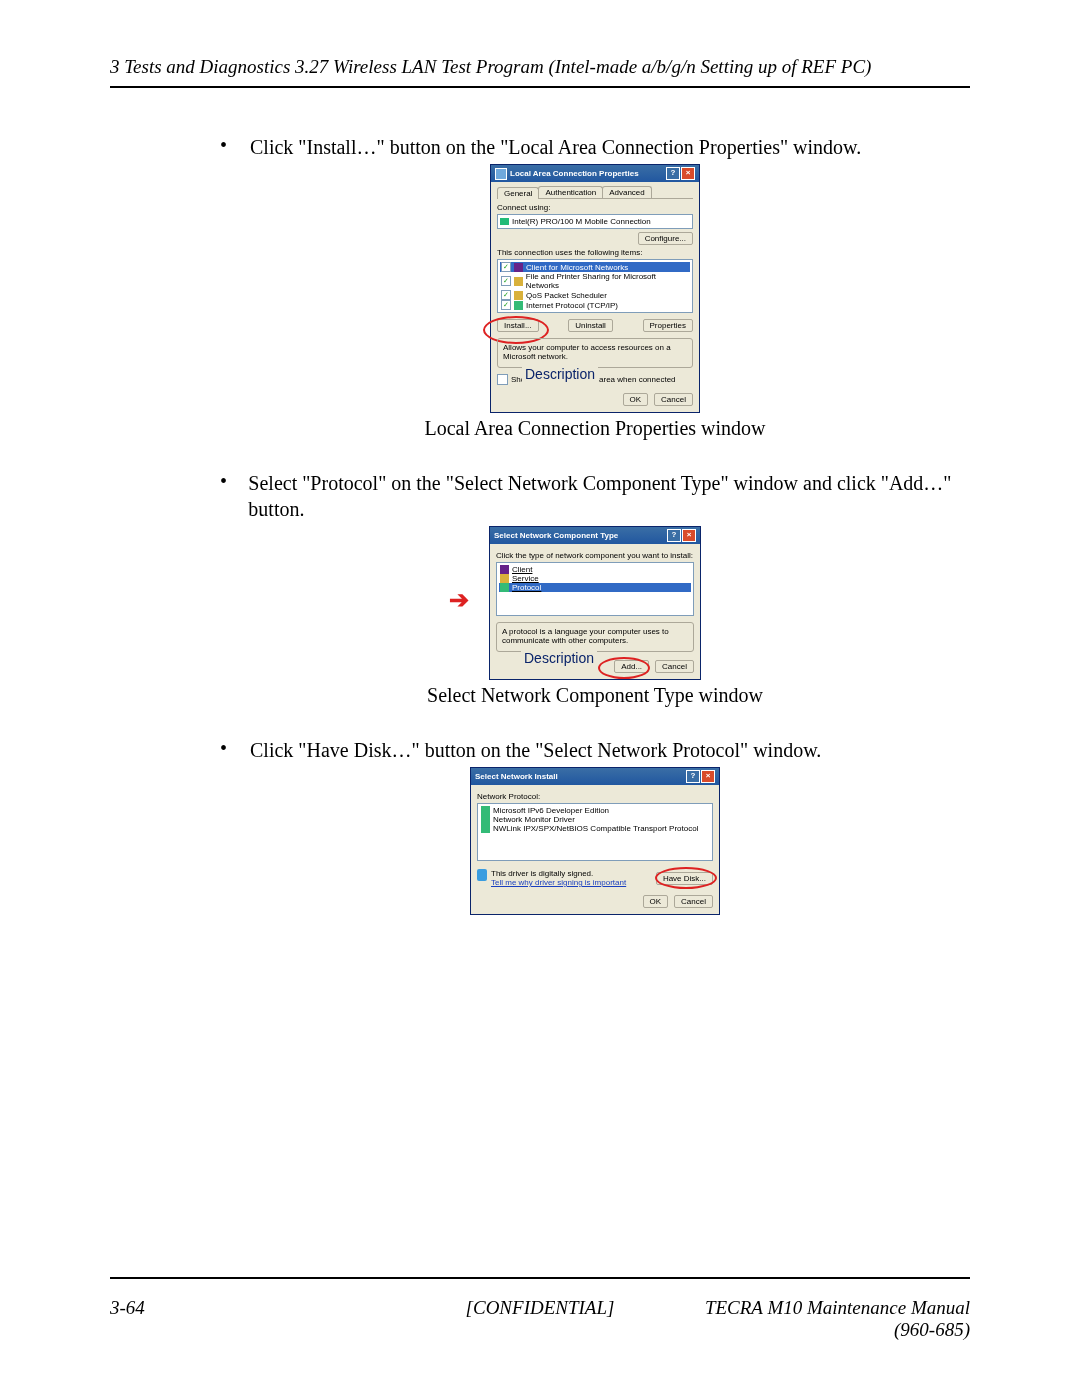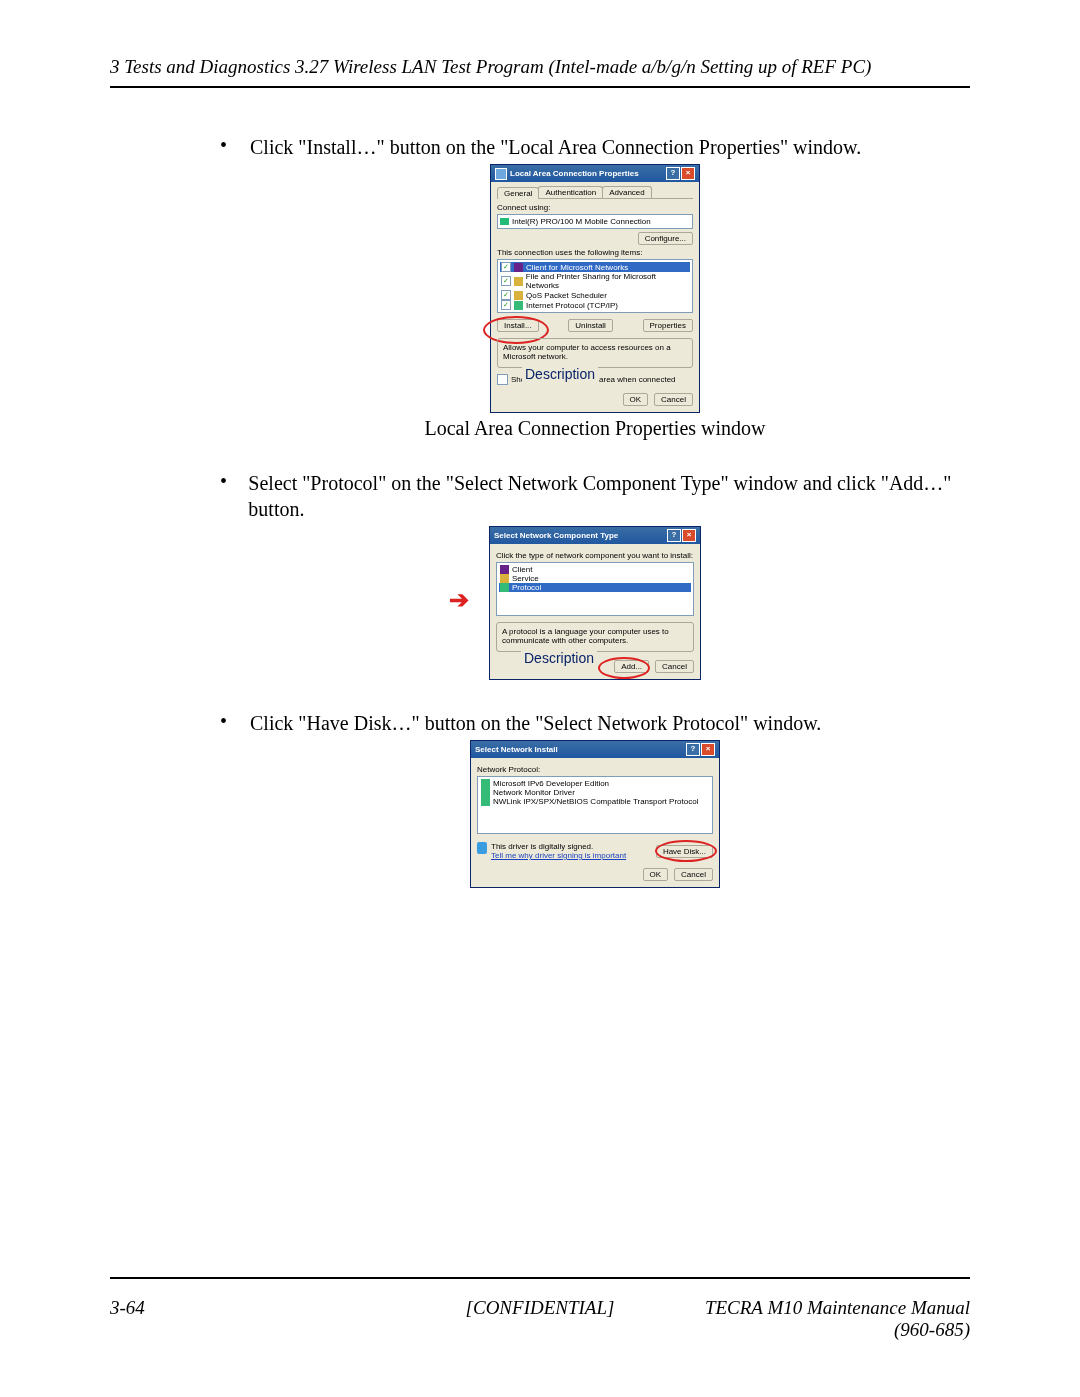--- a/index.html
+++ b/index.html
@@ -277,21 +277,21 @@
           <div class="tb-left">
             <span>Select Network Component Type</span>
           </div>
           <div class="tb-btns">
             <span class="tb-btn q">?</span>
             <span class="tb-btn">×</span>
           </div>
         </div>
         <div class="dlg-body">
           <div class="lbl">Click the type of network component you want to install:</div>
-          <div class="listbox" style="height:48px;">
+          <div class="listbox" style="height:48px;text-decoration:underline;">
             <div class="listrow">
               <span class="li-icon"></span>
               <span>Client</span>
             </div>
             <div class="listrow">
               <span class="li-icon b"></span>
               <span>Service</span>
             </div>
             <div class="listrow sel">
               <span class="li-icon c"></span>
@@ -303,20 +303,21 @@
             <div>A protocol is a language your computer uses to communicate with other computers.</div>
           </div>
           <div class="dlg-footer" style="position:relative;">
             <span class="btn">Add...</span>
             <span class="btn">Cancel</span>
             <span class="install-ellipse" style="right:44px; top:-3px; width:48px; height:18px;"></span>
           </div>
         </div>
       </div>
       </div>
+      <div class="caption">Select Network Component Type window</div>
     </div>
 
     <div class="bullet-block">
       <div class="bullet-mark">•</div>
       <div class="bullet-text">Click "Have Disk…" button on the "Select Network Protocol" window.</div>
     </div>
 
     <div class="figure-wrap">
       <div class="dlg-wrap">
       <div class="dlg3">

